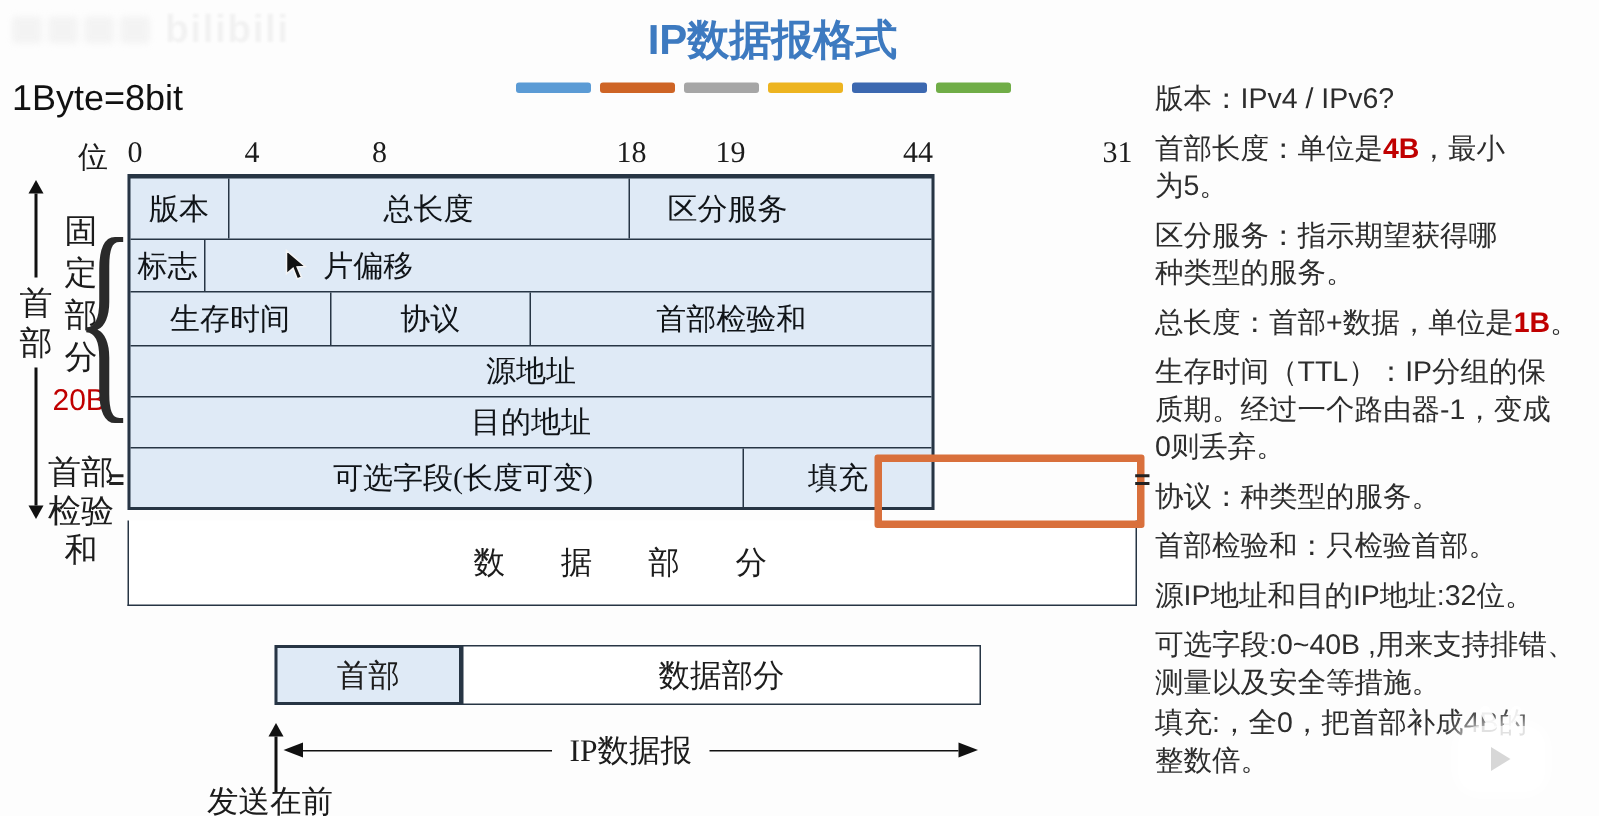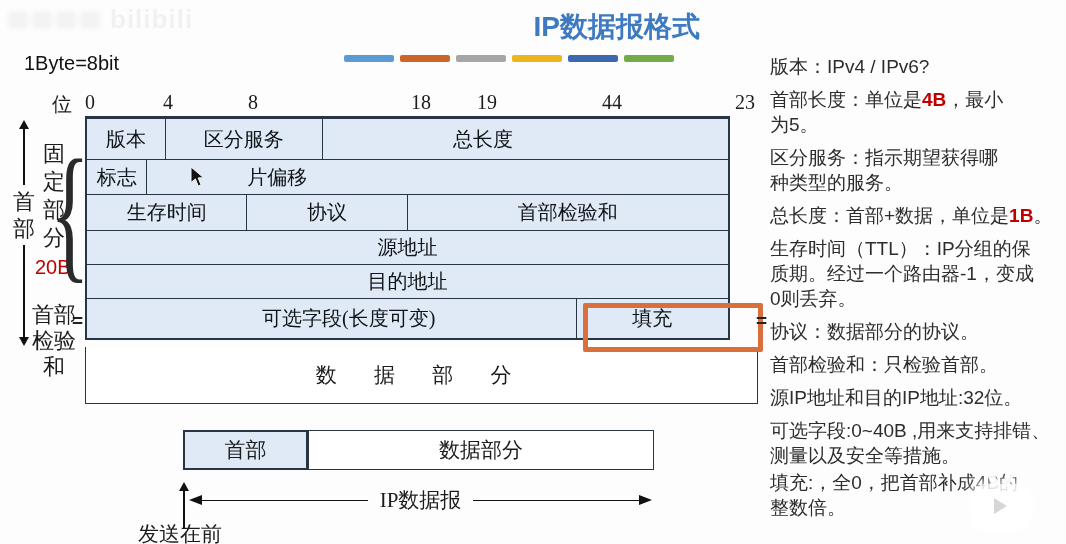--- a/index.html
+++ b/index.html
@@ -17,33 +17,33 @@
     font-family:"Liberation Sans","DejaVu Sans",sans-serif;color:var(--ink);
   }
   .serif{font-family:"Liberation Serif","DejaVu Serif",serif;}
 
   
   .wm-top{position:absolute;left:8px;top:4px;display:flex;align-items:center;gap:10px;opacity:.55;}
   .wm-blur{display:flex;gap:4px;filter:blur(2px);}
   .wm-blur i{display:block;width:20px;height:18px;background:#ececec;border-radius:3px;}
   .wm-bili{font-weight:bold;font-size:26px;color:#e9e9e9;filter:blur(.6px);letter-spacing:1px;}
 
-  .page-title{position:absolute;left:330px;top:8px;width:370px;text-align:right;
+  .page-title{position:absolute;left:330px;top:8px;width:370px;text-align:center;
     font-size:28px;font-weight:bold;color:var(--title);}
   .bars{position:absolute;left:344px;top:55px;display:flex;gap:6px;}
   .bar{width:50px;height:7px;border-radius:2px;background:#999;}
 
-  .byte-note{position:absolute;left:24px;top:52px;font-size:20px;color:#111;}
+  .byte-note{position:absolute;left:8px;top:52px;font-size:24px;color:#111;}
 
   
   .bit-unit{position:absolute;left:52px;top:91px;font-size:20px;}
   .tick{position:absolute;top:91px;font-size:20px;transform:translateX(-50%);}
 
   
-  .ipgrid{position:absolute;left:85px;top:116px;width:645px;background:var(--fill);
+  .ipgrid{position:absolute;left:85px;top:116px;width:538px;background:var(--fill);
     border:2px solid var(--line);border-top:3.5px solid var(--line);}
   .trow{display:flex;border-bottom:1.5px solid var(--line);}
   .trow:last-child{border-bottom:none;padding-left:35px;}
   .cell{display:flex;align-items:center;justify-content:center;border-right:1.5px solid var(--line);
     font-family:"Liberation Serif","DejaVu Serif",serif;font-size:20px;color:#101418;}
   .cell:last-child{border-right:none;}
   .datarow{position:absolute;left:85px;top:347px;width:673px;height:57px;background:#fff;
     border:1.7px solid var(--line);border-top:none;display:flex;align-items:center;justify-content:center;
     font-family:"Liberation Serif","DejaVu Serif",serif;font-size:21px;letter-spacing:16px;}
 
@@ -130,27 +130,27 @@
 
   <div class="byte-note">1Byte=8bit</div>
 
   <span class="bit-unit serif">位</span>
   <span class="tick serif" style="left:90px">0</span>
   <span class="tick serif" style="left:168px">4</span>
   <span class="tick serif" style="left:253px">8</span>
   <span class="tick serif" style="left:421px">18</span>
   <span class="tick serif" style="left:487px">19</span>
   <span class="tick serif" style="left:612px">44</span>
-  <span class="tick serif" style="left:745px">23</span>
+  <span class="tick serif" style="left:745px">31</span>
 
   <div class="ipgrid">
     <div class="trow" style="height:41px">
       <div class="cell" style="width:12.3%">版本</div>
+      <div class="cell" style="width:50%">总长度</div>
       <div class="cell" style="width:24.5%">区分服务</div>
-      <div class="cell" style="width:50%">总长度</div>
     </div>
     <div class="trow" style="height:35px">
       <div class="cell" style="width:9.4%">标志</div>
       <div class="cell" style="width:40.6%">片偏移</div>
     </div>
     <div class="trow" style="height:36px">
       <div class="cell" style="width:25%">生存时间</div>
       <div class="cell" style="width:25%">协议</div>
       <div class="cell" style="width:50%">首部检验和</div>
     </div>
@@ -223,21 +223,21 @@
       <div class="ln">
         <span>总长度：首部+数据，单位是</span><span class="red">1B</span><span>。</span>
       </div>
     </div>
     <div class="para">
       <div class="ln"><span>生存时间（TTL）：IP分组的保</span></div>
       <div class="ln"><span>质期。经过一个路由器-1，变成</span></div>
       <div class="ln"><span>0则丢弃。</span></div>
     </div>
     <div class="para">
-      <div class="ln"><span>协议：数据部分的协议。</span></div>
+      <div class="ln"><span>协议：种类型的服务。</span></div>
     </div>
     <div class="para">
       <div class="ln"><span>首部检验和：只检验首部。</span></div>
     </div>
     <div class="para">
       <div class="ln"><span>源IP地址和目的IP地址:32位。</span></div>
     </div>
     <div class="para" style="margin-bottom:2px">
       <div class="ln"><span>可选字段:0~40B ,用来支持排错、</span></div>
       <div class="ln"><span>测量以及安全等措施。</span></div>

